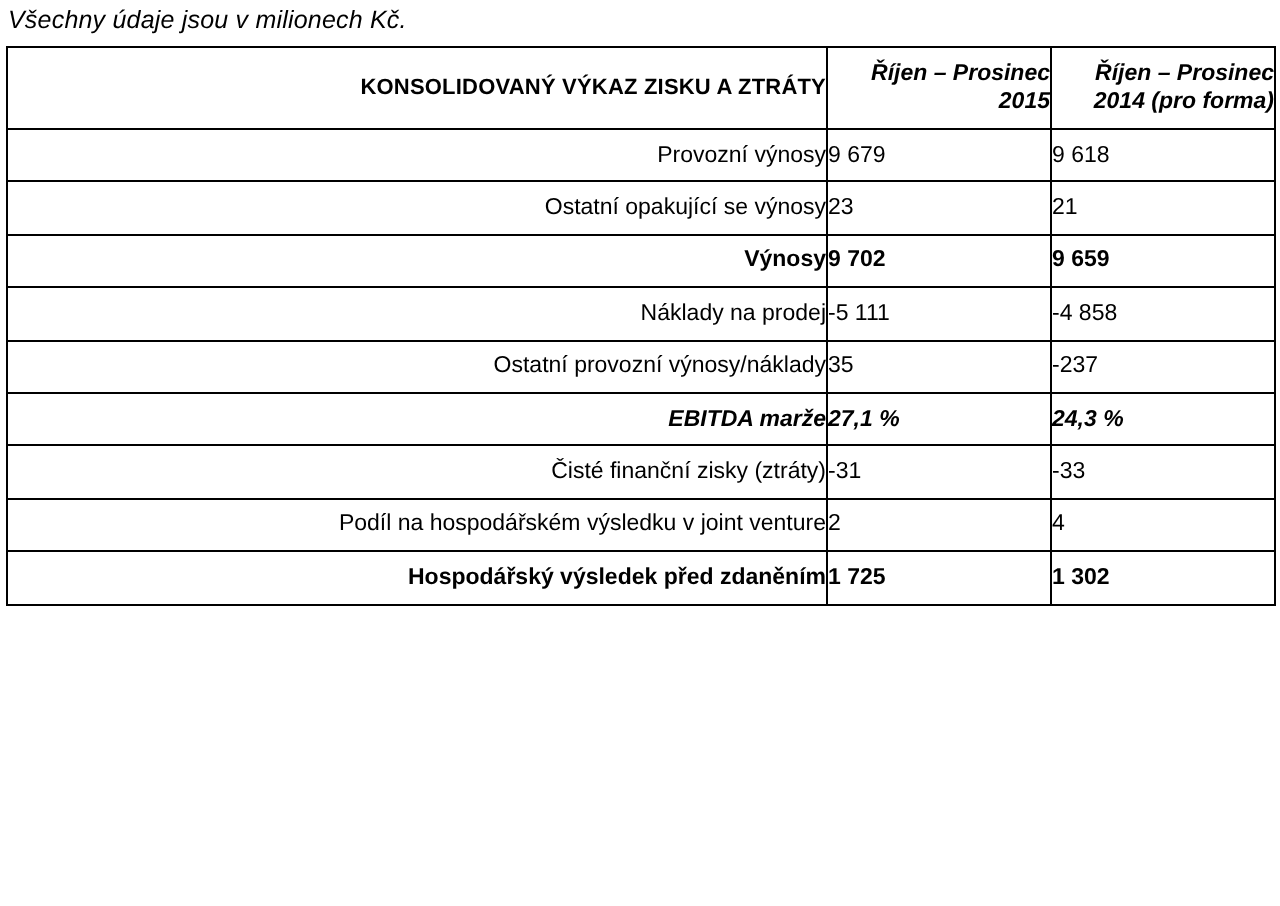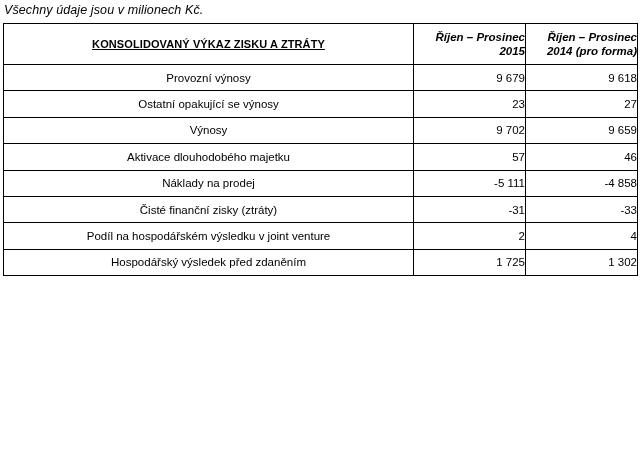--- a/index.html
+++ b/index.html
@@ -44,44 +44,43 @@
   col.c-v1 { width: 112px; }
   col.c-v2 { width: 112px; }
 
   thead th {
     height: 40px;
     font-weight: bold;
     font-size: 11.5px;
     vertical-align: middle;
   }
   th.head-label {
-    text-align: center;
+    text-align: right;
     padding: 0 0 0 8px;
     letter-spacing: 0.1px;
     font-size: 11px;
-    text-decoration: underline;
   }
   th.head-val {
     text-align: right;
     padding: 0 8px 0 4px;
     line-height: 1.25;
     font-style: italic;
   }
   tbody td {
     height: 25.4px;
   }
   td.label {
-    text-align: center;
+    text-align: right;
     padding: 0 0 0 8px;
   }
   td.val {
-    text-align: right;
+    text-align: left;
     padding: 0 8px 0 4px;
   }
-  tr.bold td { font-weight: normal; margin-top: 19px; }
+  tr.bold td { font-weight: bold; margin-top: 19px; }
   tr.bolditalic td { font-weight: bold; font-style: italic; }
 </style>
 </head>
 <body>
 
 <div class="page">
 
   <div class="note">Všechny údaje jsou v milionech Kč.</div>
 
   <table class="fin">
@@ -105,36 +104,41 @@
     </thead>
     <tbody id="tbody">
         <tr>
           <td class="label">Provozní výnosy</td>
           <td class="val">9 679</td>
           <td class="val">9 618</td>
         </tr>
         <tr>
           <td class="label">Ostatní opakující se výnosy</td>
           <td class="val">23</td>
-          <td class="val">27</td>
+          <td class="val">21</td>
         </tr>
         <tr class="bold">
           <td class="label">Výnosy</td>
           <td class="val">9 702</td>
           <td class="val">9 659</td>
         </tr>
         <tr>
-          <td class="label">Aktivace dlouhodobého majetku</td>
-          <td class="val">57</td>
-          <td class="val">46</td>
-        </tr>
-        <tr>
           <td class="label">Náklady na prodej</td>
           <td class="val">-5 111</td>
           <td class="val">-4 858</td>
+        </tr>
+        <tr>
+          <td class="label">Ostatní provozní výnosy/náklady</td>
+          <td class="val">35</td>
+          <td class="val">-237</td>
+        </tr>
+        <tr class="bolditalic">
+          <td class="label">EBITDA marže</td>
+          <td class="val">27,1 %</td>
+          <td class="val">24,3 %</td>
         </tr>
         <tr>
           <td class="label">Čisté finanční zisky (ztráty)</td>
           <td class="val">-31</td>
           <td class="val">-33</td>
         </tr>
         <tr>
           <td class="label">Podíl na hospodářském výsledku v joint venture</td>
           <td class="val">2</td>
           <td class="val">4</td>

